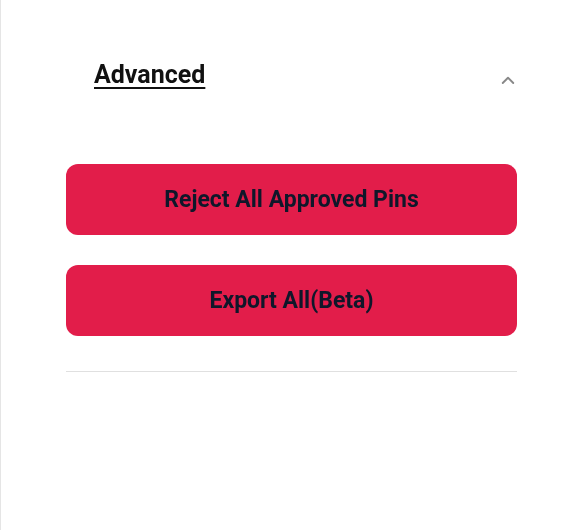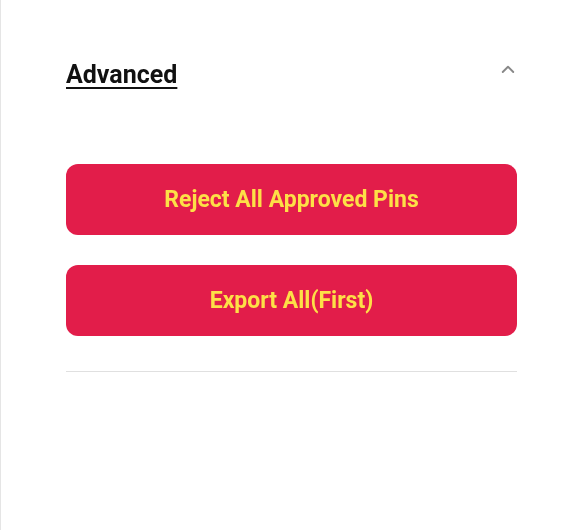--- a/index.html
+++ b/index.html
@@ -17,23 +17,24 @@
     .panel {
       border-left: 1px solid #e5e5e5;
       height: 100%;
       padding: 0;
     }
     .section {
       padding: 60px 65px 0 65px;
     }
     .section-header {
       display: flex;
-      align-items: flex-start;
+      align-items: flex-end;
       justify-content: space-between;
       cursor: pointer;
+      margin-left: 28px;
     }
     .section-title {
       font-size: 25px;
       font-weight: 700;
       color: #111111;
       text-decoration: underline;
       text-underline-offset: 4px;
     }
     .chevron {
       width: 18px;
@@ -46,21 +47,21 @@
       display: block;
     }
     .button-group {
       margin-top: 75px;
       display: flex;
       flex-direction: column;
       gap: 30px;
     }
     .action-button {
       background: #e21d4a;
-      color: #fde047;
+      color: #0f172a;
       border: none;
       border-radius: 12px;
       padding: 22px 20px;
       font-size: 23px;
       font-weight: 700;
       cursor: pointer;
       width: 100%;
       text-align: center;
       font-family: inherit;
     }
@@ -79,17 +80,17 @@
     <div class="section-header">
       <span class="section-title">Advanced</span>
       <span class="chevron">
         <svg viewBox="0 0 24 24" fill="none" stroke="#888888" stroke-width="2.5" stroke-linecap="round" stroke-linejoin="round">
           <polyline points="5 16 12 9 19 16"></polyline>
         </svg>
       </span>
     </div>
     <div class="button-group">
       <button class="action-button">Reject All Approved Pins</button>
-      <button class="action-button">Export All(First)</button>
+      <button class="action-button">Export All(Beta)</button>
     </div>
     <div class="divider"></div>
   </div>
 </div>
 
 </body></html>

